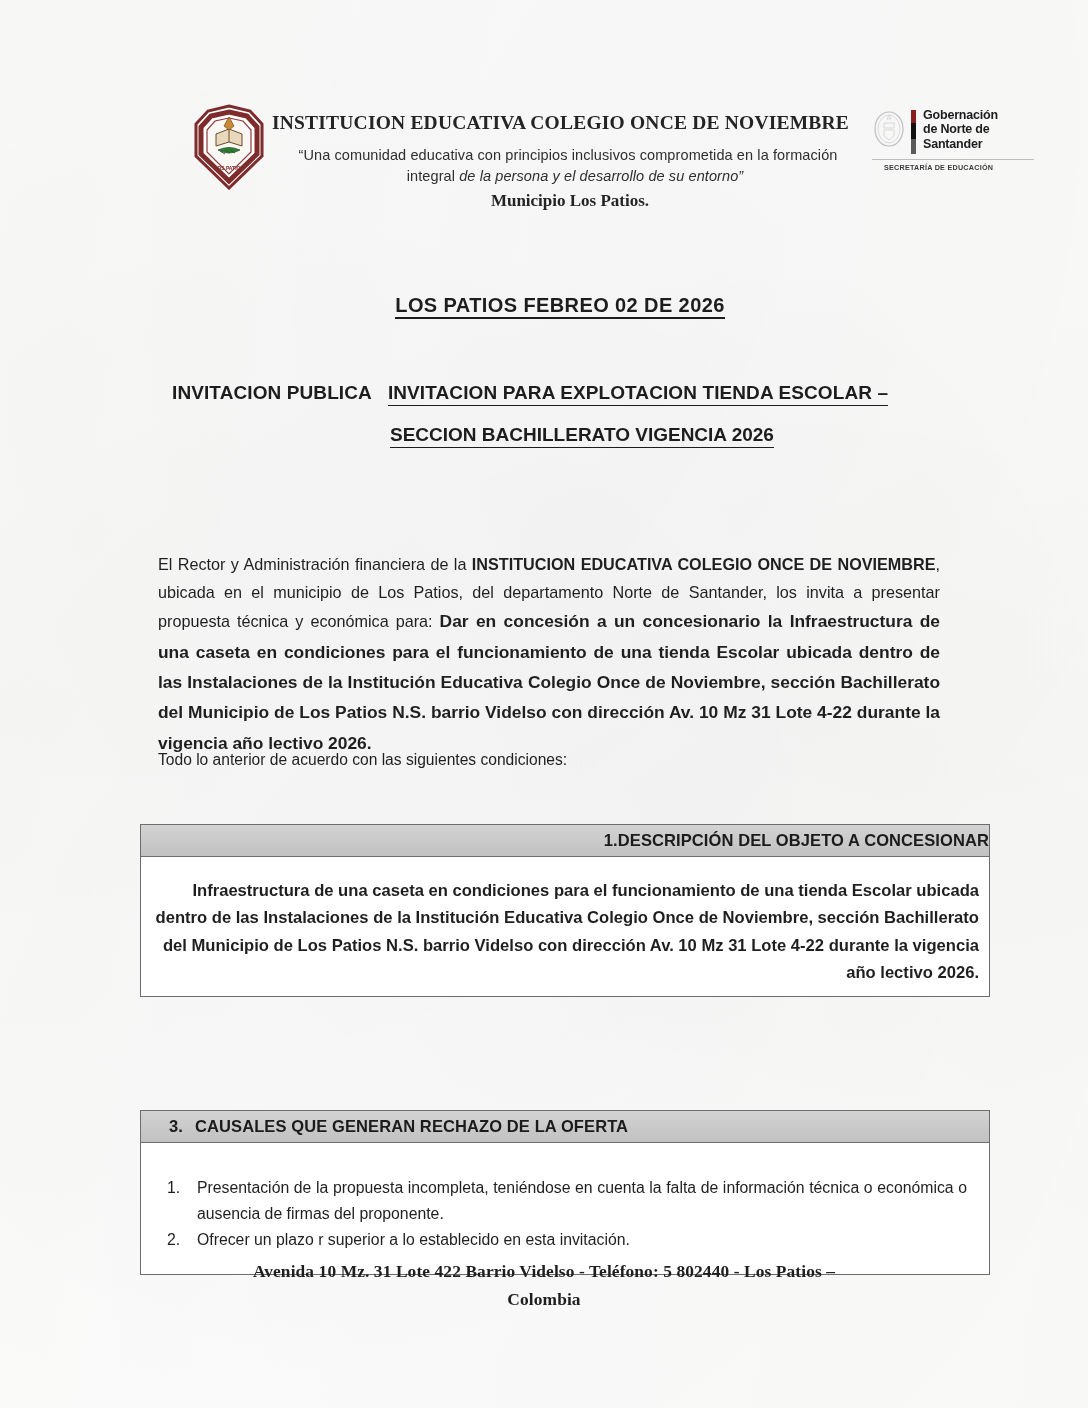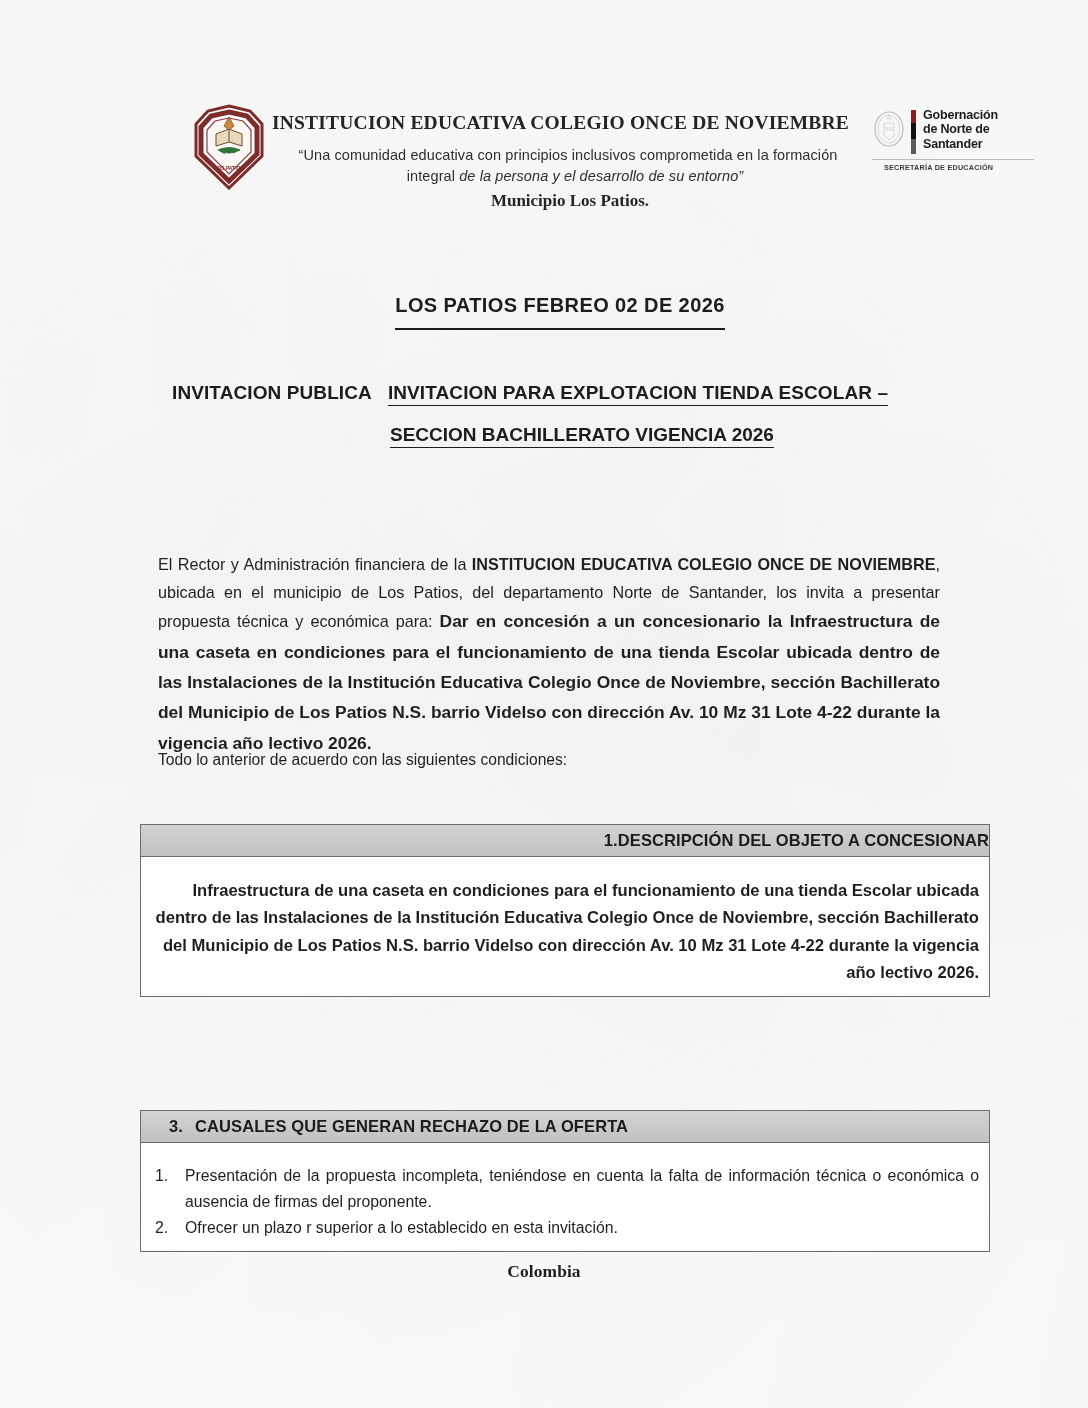--- a/index.html
+++ b/index.html
@@ -125,21 +125,21 @@
     top: 294px;
     left: 0; right: 0;
     text-align: center;
     font-size: 20px;
     font-weight: bold;
     letter-spacing: 0.4px;
     color: #1d1d1d;
   }
   .date-line span {
     border-bottom: 2px solid #1d1d1d;
-    padding-bottom: 12px;
+    padding-bottom: 1px;
     margin-left: 32px;
   }
 
   .invite-title {
     position: absolute;
     top: 382px;
     left: 172px;
     width: 780px;
     font-size: 19px;
     font-weight: bold;
@@ -217,21 +217,21 @@
     line-height: 1.65;
   }
   .sec-body.light { font-size: 15.4px; line-height: 1.6; }
 
   #sec1 { top: 824px; text-align: right; }
   #sec2 { top: 1012px; }
   #sec3 { top: 1110px; }
 
   
   ol.reasons {
-    margin: 0;
+    margin: 12px;
     padding: 0;
     list-style: none;
     counter-reset: r;
   }
   ol.reasons li {
     counter-increment: r;
     position: relative;
     padding-left: 36px;
     text-align: justify;
     margin-bottom: 1px;
@@ -344,16 +344,17 @@
     </div>
     <div class="sec-body">
       <ol class="reasons">
         <li>Presentación de la propuesta incompleta, teniéndose en cuenta la falta de información técnica o económica o ausencia de firmas del proponente.</li>
         <li>Ofrecer un plazo r superior a lo establecido en esta invitación.</li>
       </ol>
     </div>
   </div>
 
   <div class="footer">
+    <div>Avenida 10 Mz. 31 Lote 422 Barrio Videlso - Teléfono: 5 802440 - Los Patios –</div>
     <div>Colombia</div>
   </div>
 
 </div>
 
 </body></html>

